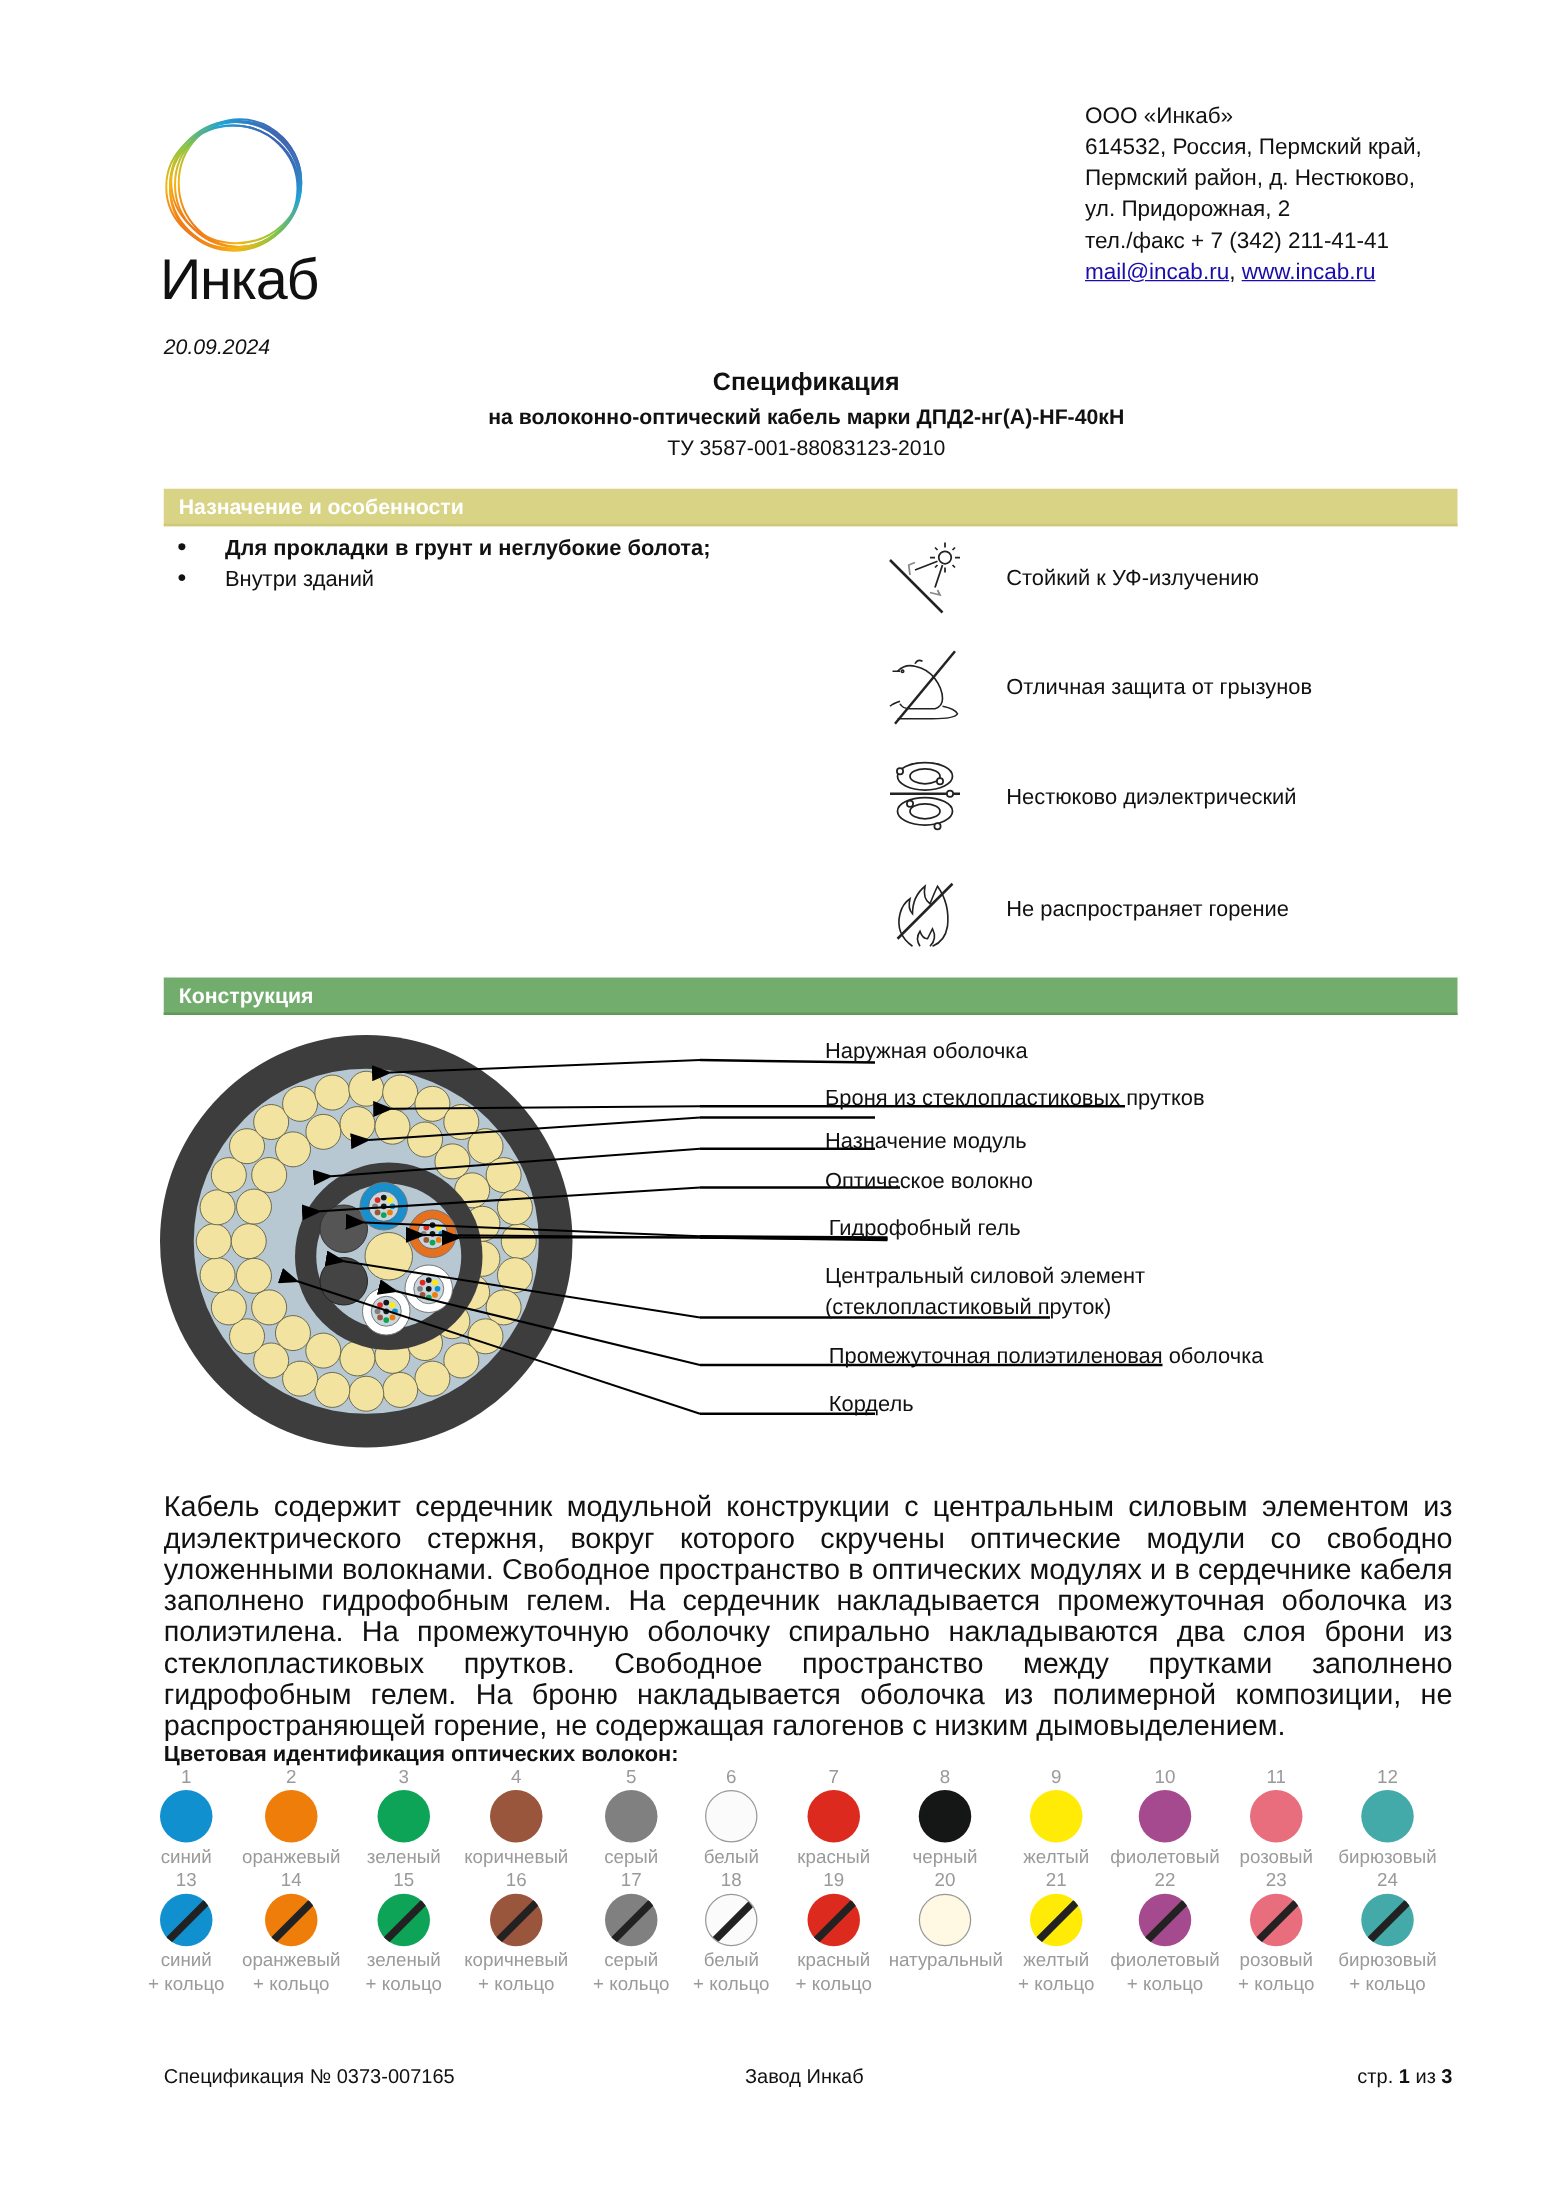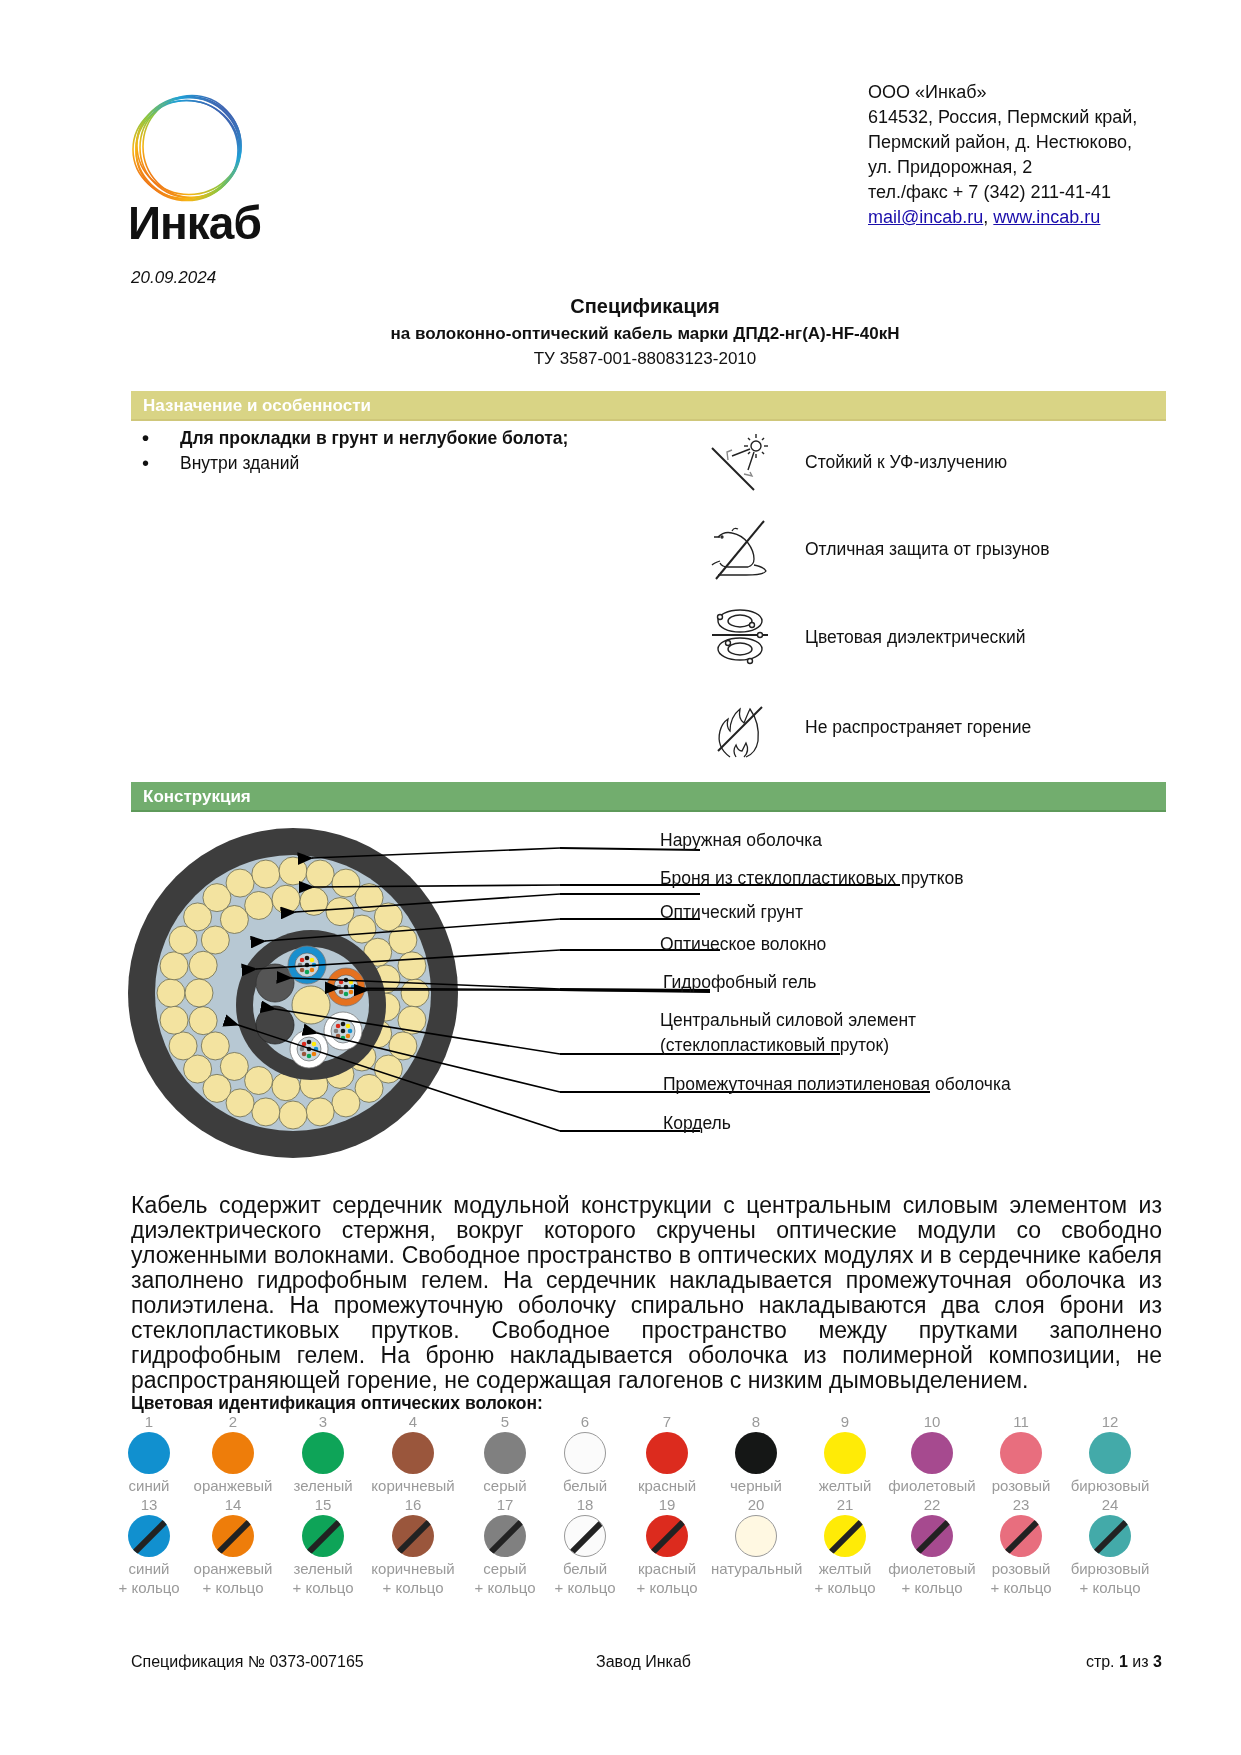--- a/index.html
+++ b/index.html
@@ -1,21 +1,21 @@
 <!DOCTYPE html>
 <html><head>
 <meta charset="utf-8">
 <style>
   html, body { margin: 0; padding: 0; background: #ffffff; }
   body { width: 1241px; height: 1755px; position: relative; overflow: hidden;
          font-family: "Liberation Sans", "DejaVu Sans", sans-serif; color: #111; }
   .abs { position: absolute; }
   
   #logo { left: 120px; top: 70px; width: 150px; height: 175px; }
-  #logo-word { left: 128px; top: 196px; font-size: 46px; letter-spacing: -1px; color: #111; font-weight: 700; }
+  #logo-word { left: 128px; top: 196px; font-size: 46px; letter-spacing: -1px; color: #111; font-weight: 400; }
   #company { left: 868px; top: 80px; font-size: 18px; line-height: 25px; }
   #company a { color: #1a0dab; text-decoration: underline; }
   #date { left: 131px; top: 268px; font-size: 17px; font-style: italic; }
   #title { left: 0; width: 1290px; top: 295px; text-align: center; font-size: 20px; font-weight: 700; }
   #subtitle { left: 0; width: 1290px; top: 324px; text-align: center; font-size: 17px; font-weight: 700; }
   #tu { left: 0; width: 1290px; top: 349px; text-align: center; font-size: 17px; }
   
   .bar { left: 131px; width: 1035px; height: 30px; color: #fff; font-weight: 700; font-size: 17px;
          line-height: 30px; padding-left: 12px; box-sizing: border-box; }
   #bar1 { top: 391px; background: #d9d485; border-bottom: 2px solid #cfc77a; }
@@ -128,21 +128,21 @@
     <ellipse cx="30" cy="16" rx="12" ry="6"></ellipse>
     <ellipse cx="30" cy="44" rx="22" ry="11"></ellipse>
     <ellipse cx="30" cy="44" rx="12" ry="6"></ellipse>
     <line x1="2" y1="30" x2="58" y2="30" stroke-width="2"></line>
     <circle cx="10" cy="12" r="2.5" fill="#fff"></circle>
     <circle cx="42" cy="20" r="2.5" fill="#fff"></circle>
     <circle cx="50" cy="30" r="2.5" fill="#fff"></circle>
     <circle cx="18" cy="38" r="2.5" fill="#fff"></circle>
     <circle cx="40" cy="56" r="2.5" fill="#fff"></circle>
   </svg>
-  <span class="ftext">Цветовая диэлектрический</span>
+  <span class="ftext">Нестюково диэлектрический</span>
 </div>
 <div class="abs feature" style="top:695px">
   <svg class="ficon" viewBox="0 0 60 64" fill="none" stroke="#222" stroke-width="1.3">
     <path d="M20 62 q-14 -10 -10 -26 q2 -8 8 -12 q-2 8 2 12 q0 -14 10 -22 q-2 10 4 14 q4 -10 6 -14 q10 14 8 32 q-2 12 -12 16"></path>
     <path d="M26 62 q-4 -6 0 -12 q2 6 6 6 q2 -4 4 -8 q4 8 -2 14"></path>
     <line x1="8" y1="56" x2="52" y2="12" stroke-width="2"></line>
   </svg>
   <span class="ftext">Не распространяет горение</span>
 </div>
 
@@ -277,21 +277,21 @@
         <line x1="440" y1="244" x2="720" y2="244" stroke="#000" stroke-width="2"></line>
         <line x1="440" y1="244" x2="155" y2="199" stroke="#000" stroke-width="1.6" marker-end="url(#arr)"></line>
         <line x1="440" y1="282" x2="810" y2="282" stroke="#000" stroke-width="2"></line>
         <line x1="440" y1="282" x2="197" y2="223" stroke="#000" stroke-width="1.6" marker-end="url(#arr)"></line>
         <line x1="440" y1="321" x2="580" y2="321" stroke="#000" stroke-width="2"></line>
         <line x1="440" y1="321" x2="118" y2="215" stroke="#000" stroke-width="1.6" marker-end="url(#arr)"></line>
       </g>
   </svg>
   <div class="clabel" style="left:528px;top:20px">Наружная оболочка</div>
   <div class="clabel" style="left:528px;top:58px">Броня из стеклопластиковых прутков</div>
-  <div class="clabel" style="left:528px;top:92px">Оптический грунт</div>
+  <div class="clabel" style="left:528px;top:92px">Назначение модуль</div>
   <div class="clabel" style="left:528px;top:124px">Оптическое волокно</div>
   <div class="clabel" style="left:531px;top:162px">Гидрофобный гель</div>
   <div class="clabel" style="left:528px;top:200px">Центральный силовой элемент</div>
   <div class="clabel" style="left:528px;top:225px">(стеклопластиковый пруток)</div>
   <div class="clabel" style="left:531px;top:264px">Промежуточная полиэтиленовая оболочка</div>
   <div class="clabel" style="left:531px;top:303px">Кордель</div>
 </div>
 
 <div id="desc" class="abs">Кабель содержит сердечник модульной конструкции с центральным силовым элементом из диэлектрического стержня, вокруг которого скручены оптические модули со свободно уложенными волокнами. Свободное пространство в оптических модулях и в сердечнике кабеля заполнено гидрофобным гелем. На сердечник накладывается промежуточная оболочка из полиэтилена. На промежуточную оболочку спирально накладываются два слоя брони из стеклопластиковых прутков. Свободное пространство между прутками заполнено гидрофобным гелем. На броню накладывается оболочка из полимерной композиции, не распространяющей горение, не содержащая галогенов с низким дымовыделением.</div>
 

